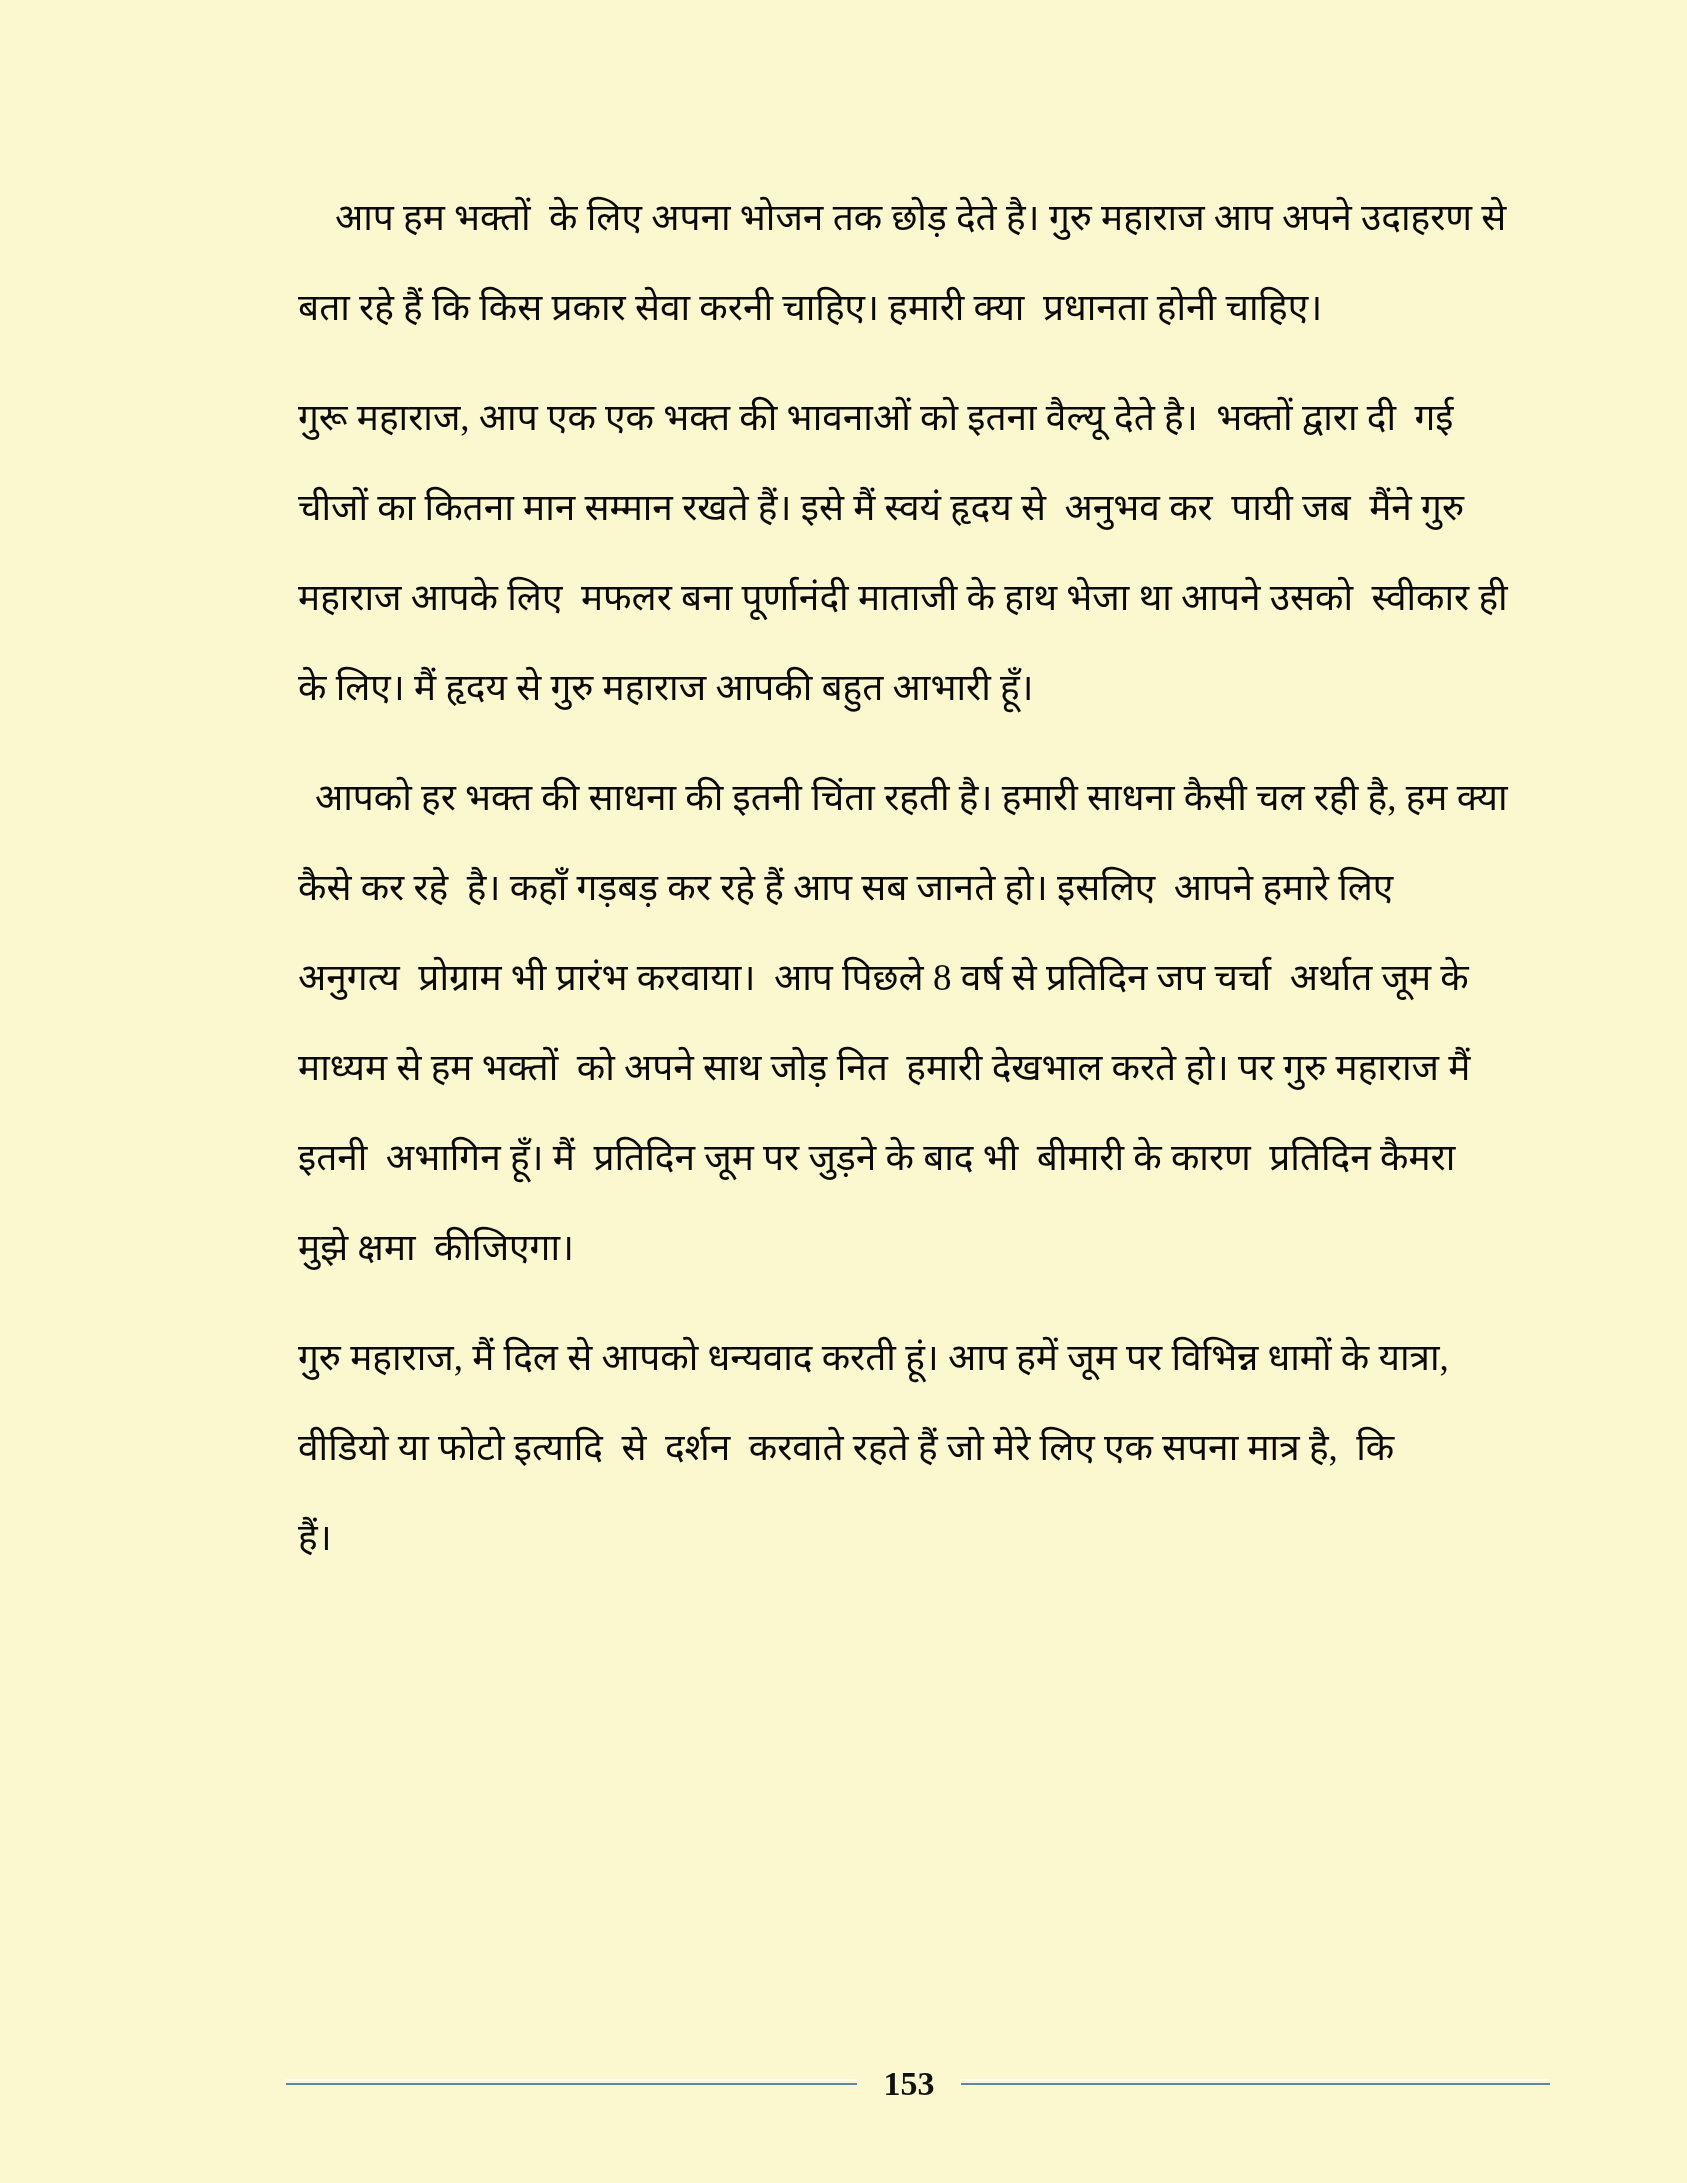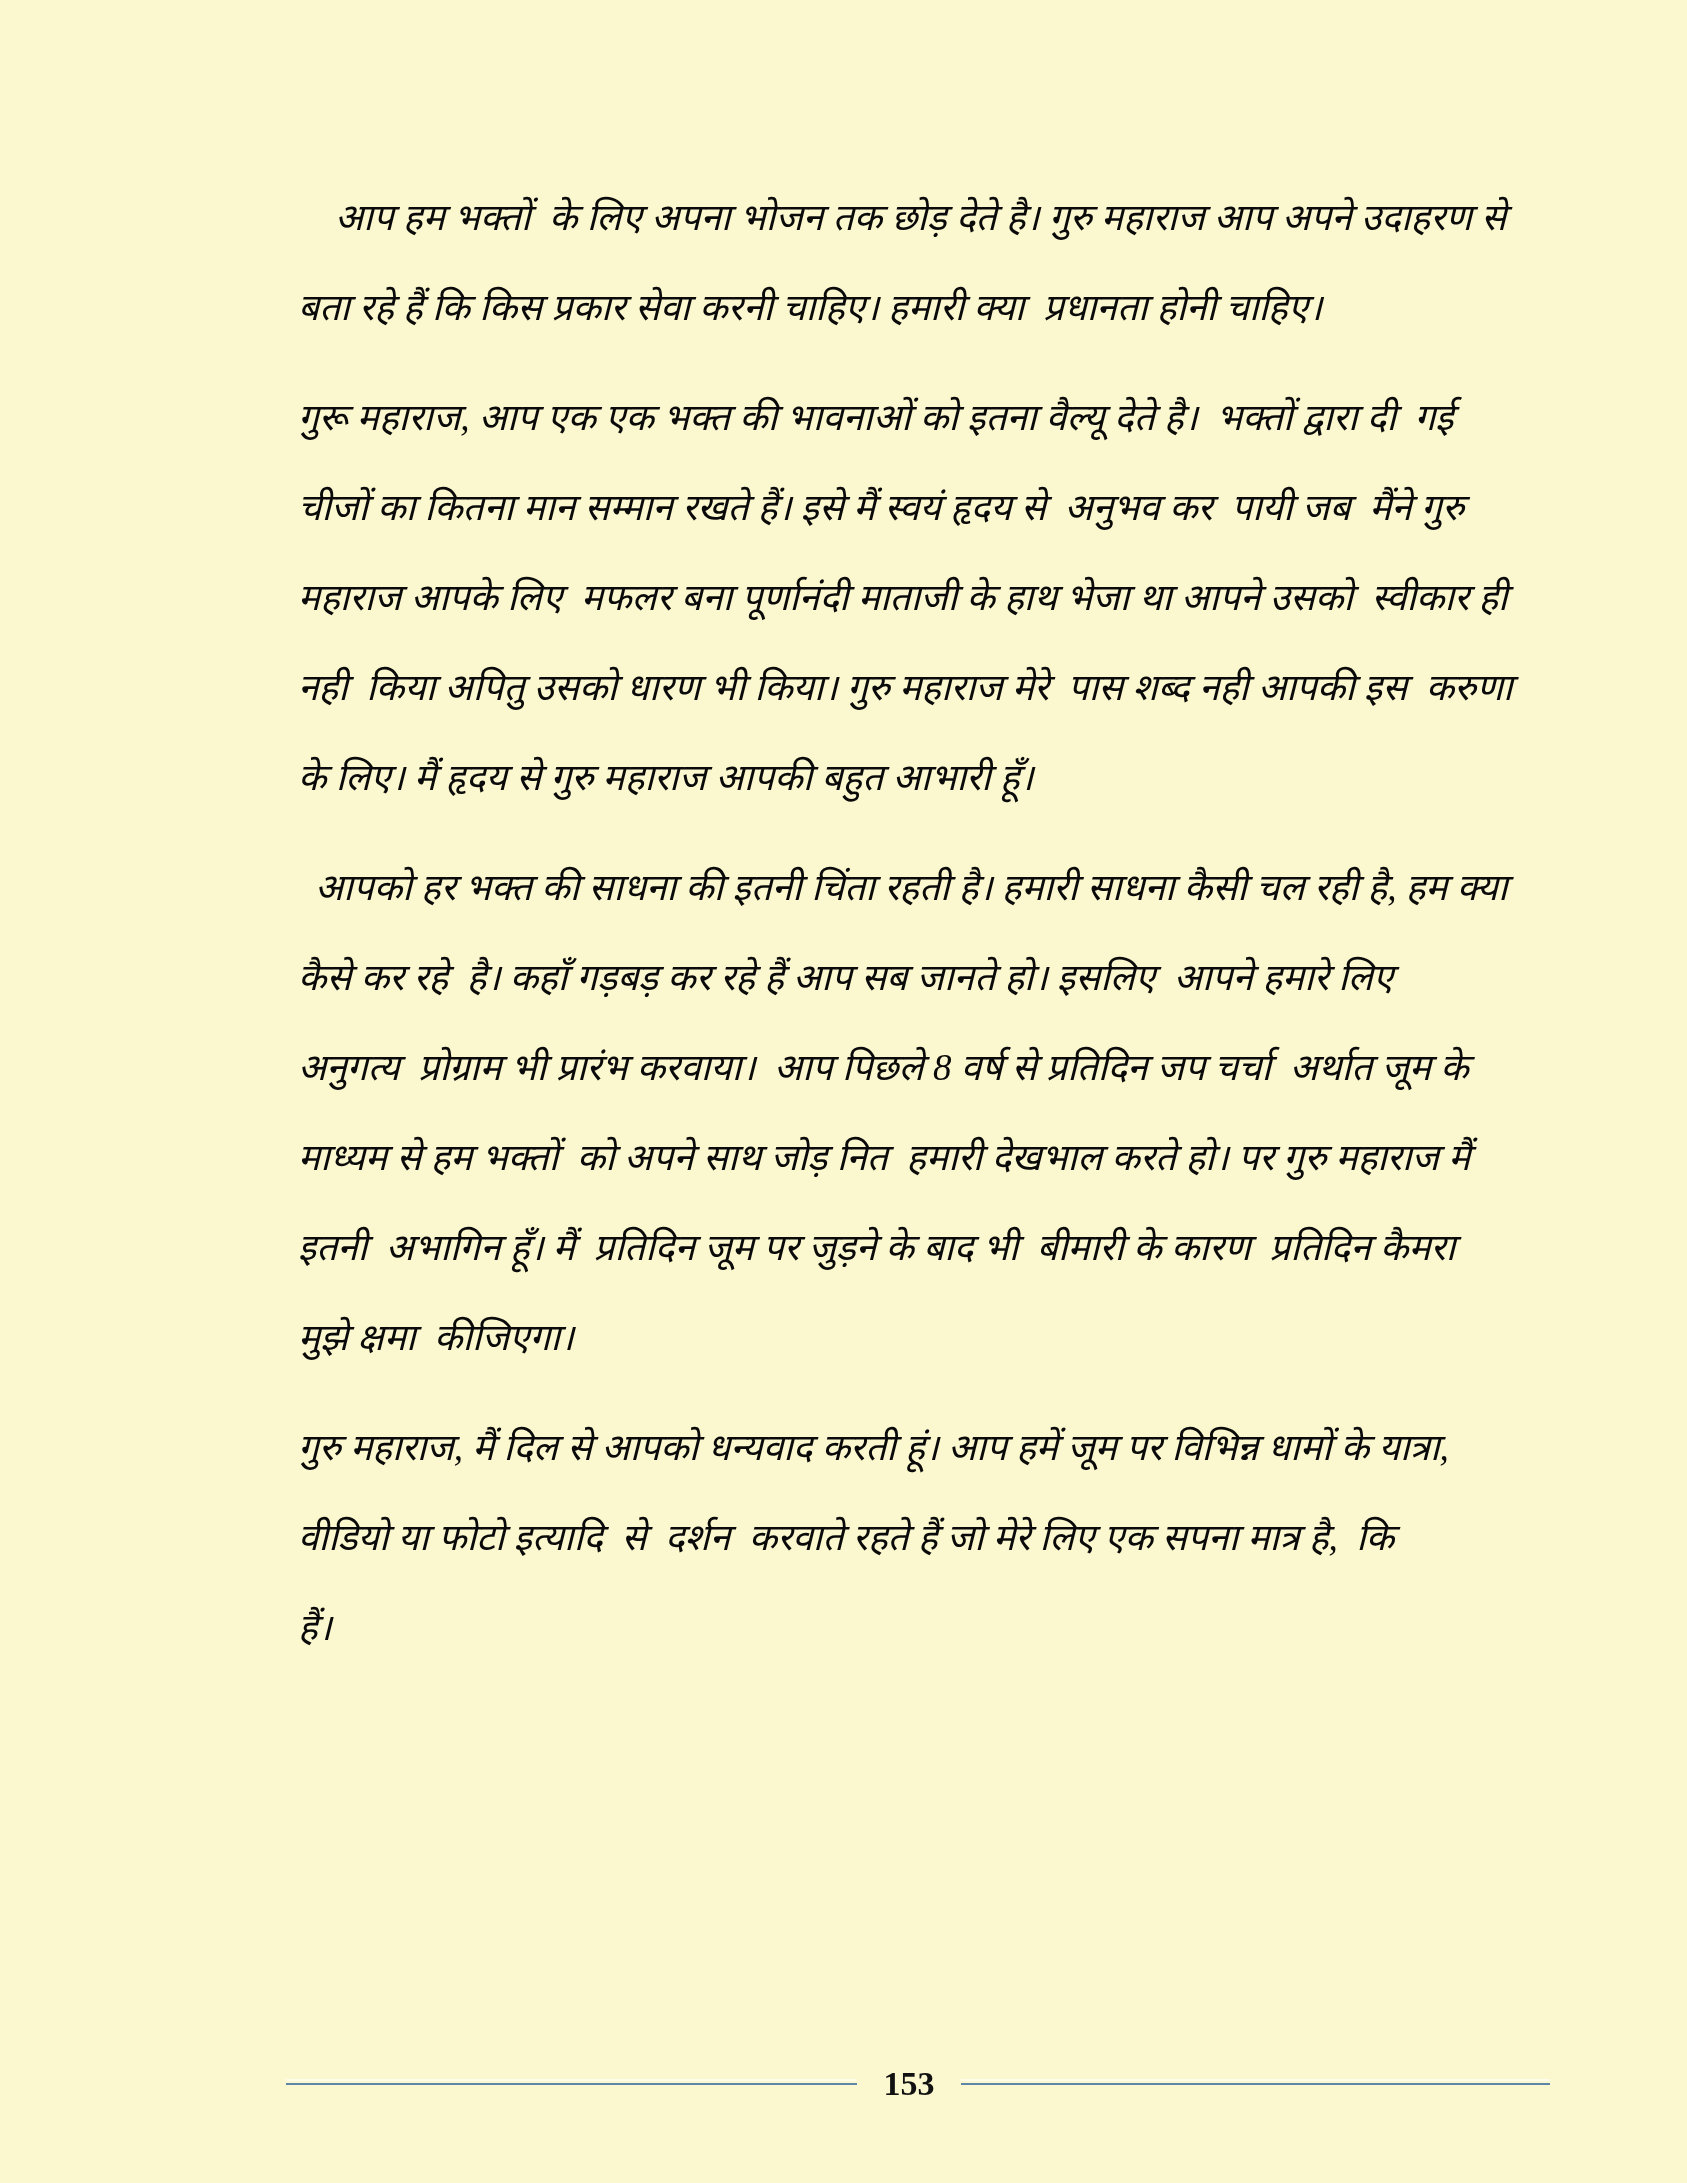--- a/index.html
+++ b/index.html
@@ -20,21 +20,20 @@
     position: relative;
     width: 1687px;
     height: 2183px;
     background: var(--page-bg);
   }
   .content {
     position: absolute;
     left: 298px;
     top: 173px;
     width: 1125px;
-    font-style: italic;
   }
   .para {
     margin: 0 0 20px 0;
   }
   .line {
     display: block;
     white-space: pre;
     font-size: 37px;
     line-height: 90px;
     color: var(--text);
@@ -77,21 +76,20 @@
 
     <div class="para">
       <span class="line indent-lg">आप हम भक्तों  के लिए अपना भोजन तक छोड़ देते है। गुरु महाराज आप अपने उदाहरण से</span>
       <span class="line">बता रहे हैं कि किस प्रकार सेवा करनी चाहिए। हमारी क्या  प्रधानता होनी चाहिए।</span>
     </div>
 
     <div class="para">
       <span class="line">गुरू महाराज, आप एक एक भक्त की भावनाओं को इतना वैल्यू देते है।  भक्तों द्वारा दी  गई</span>
       <span class="line">चीजों का कितना मान सम्मान रखते हैं। इसे मैं स्वयं हृदय से  अनुभव कर  पायी जब  मैंने गुरु</span>
       <span class="line">महाराज आपके लिए  मफलर बना पूर्णानंदी माताजी के हाथ भेजा था आपने उसको  स्वीकार ही</span>
-      <span class="line">नही  किया अपितु उसको धारण भी किया। गुरु महाराज मेरे  पास शब्द नही आपकी इस  करुणा</span>
       <span class="line">के लिए। मैं हृदय से गुरु महाराज आपकी बहुत आभारी हूँ।</span>
     </div>
 
     <div class="para">
       <span class="line indent-sm">आपको हर भक्त की साधना की इतनी चिंता रहती है। हमारी साधना कैसी चल रही है, हम क्या</span>
       <span class="line">कैसे कर रहे  है। कहाँ गड़बड़ कर रहे हैं आप सब जानते हो। इसलिए  आपने हमारे लिए</span>
       <span class="line">अनुगत्य  प्रोग्राम भी प्रारंभ करवाया।  आप पिछले 8 वर्ष से प्रतिदिन जप चर्चा  अर्थात जूम के</span>
       <span class="line">माध्यम से हम भक्तों  को अपने साथ जोड़ नित  हमारी देखभाल करते हो। पर गुरु महाराज मैं</span>
       <span class="line">इतनी  अभागिन हूँ। मैं  प्रतिदिन जूम पर जुड़ने के बाद भी  बीमारी के कारण  प्रतिदिन कैमरा</span>
       <span class="line">मुझे क्षमा  कीजिएगा।</span>

